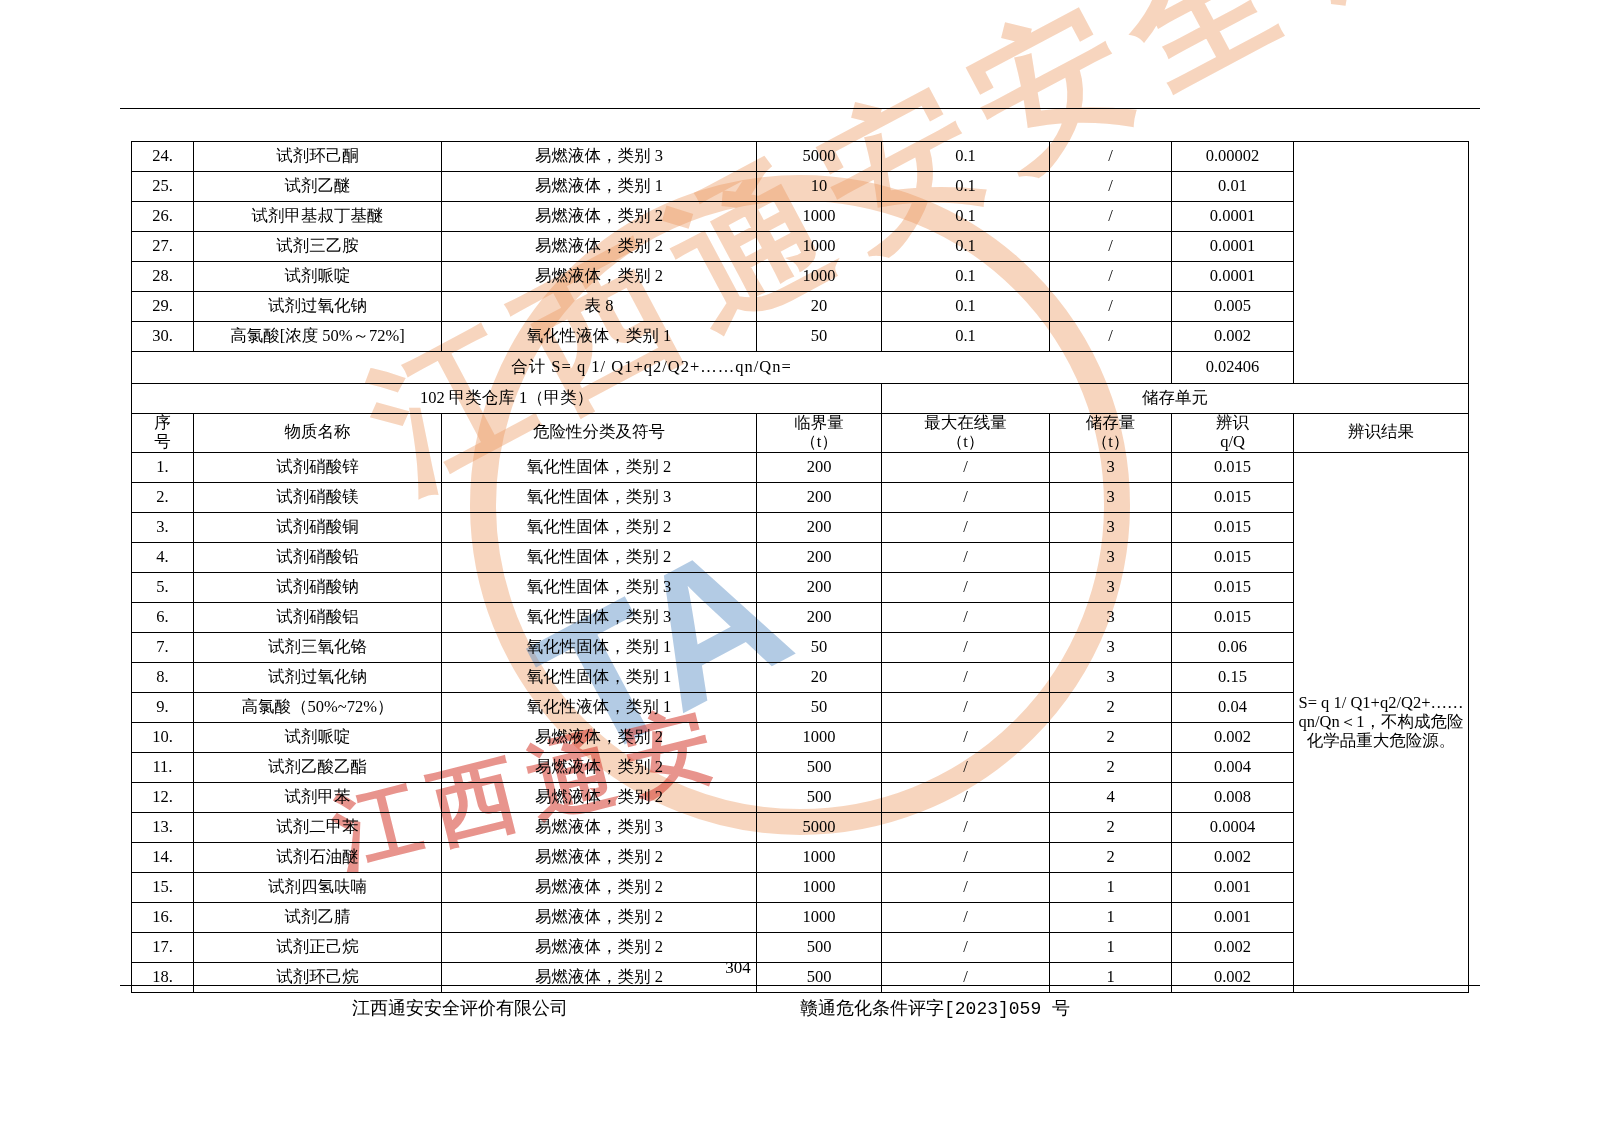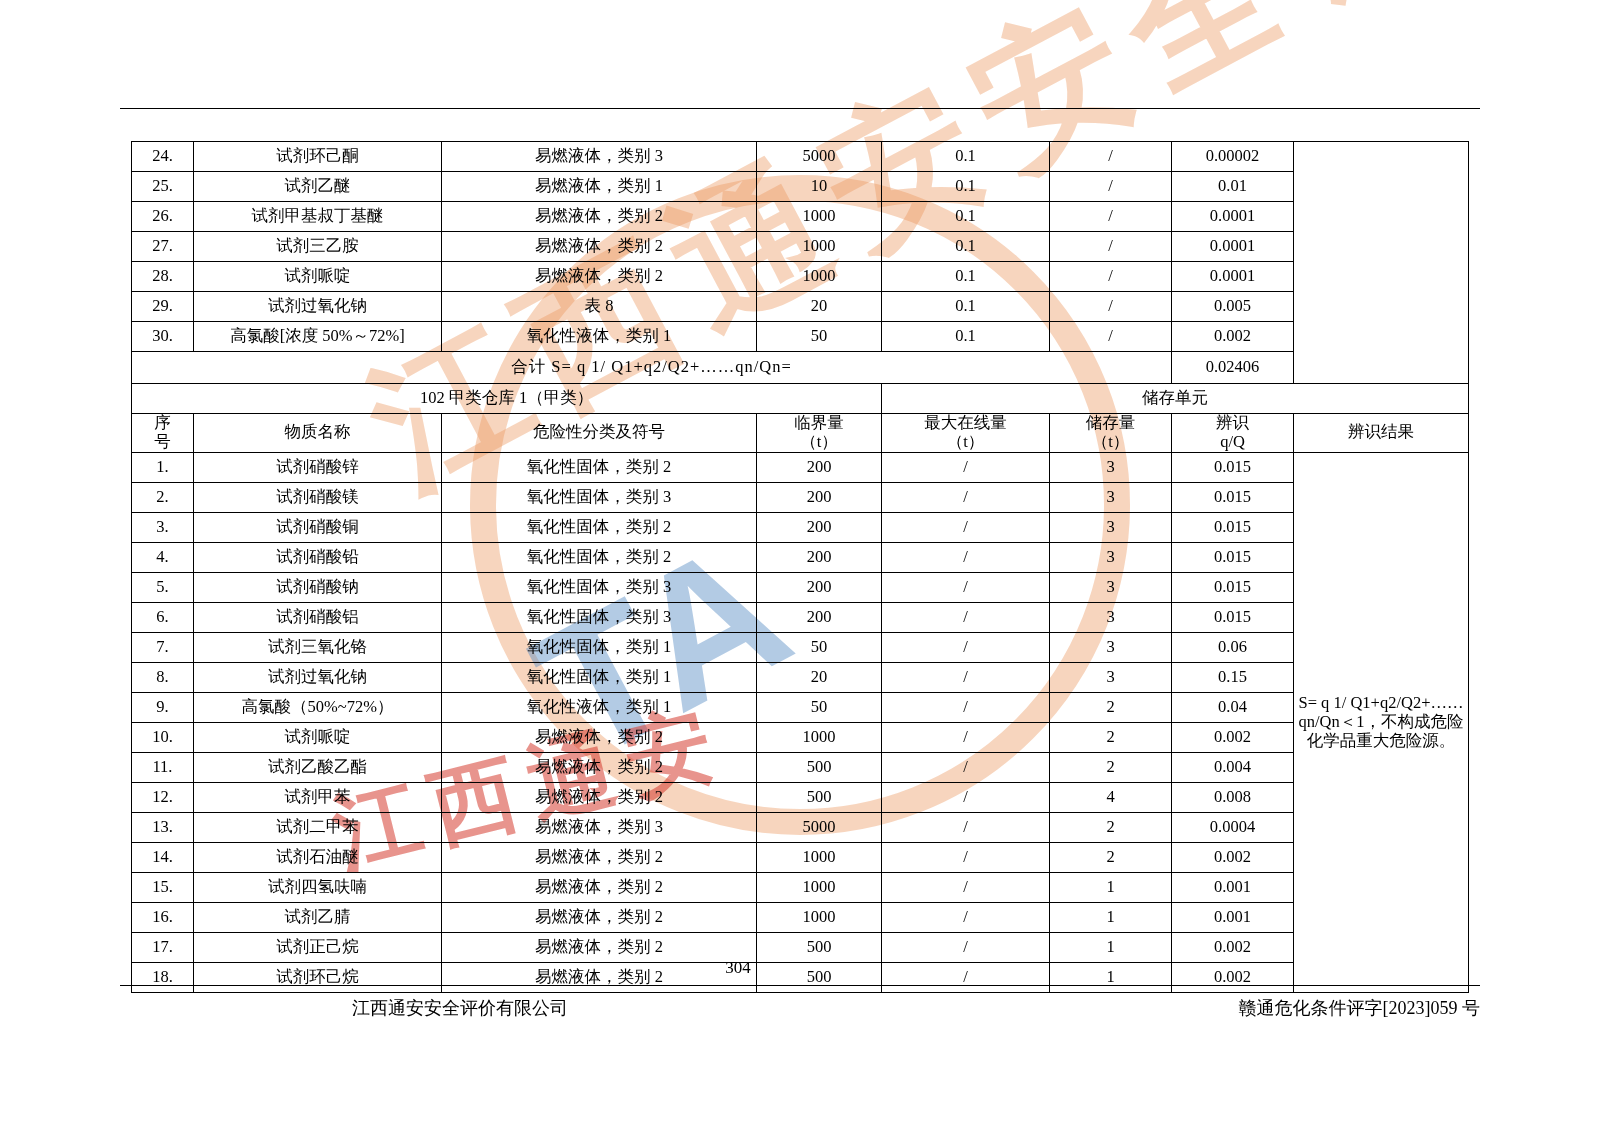--- a/index.html
+++ b/index.html
@@ -115,21 +115,22 @@
     display: flex;
     z-index: 2;
     font-size: 18px;
   }
   .doc-footer .f-left {
     width: 50%;
     text-align: center;
   }
   .doc-footer .f-right {
     width: 50%;
-    text-align: right;
+    text-align: left;
+    font-family: Liberation Mono, monospace;
   }
 
   
   .tbl-wrap {
     position: absolute;
     left: 131px;
     top: 141px;
     width: 1337px;
     z-index: 1;
   }

